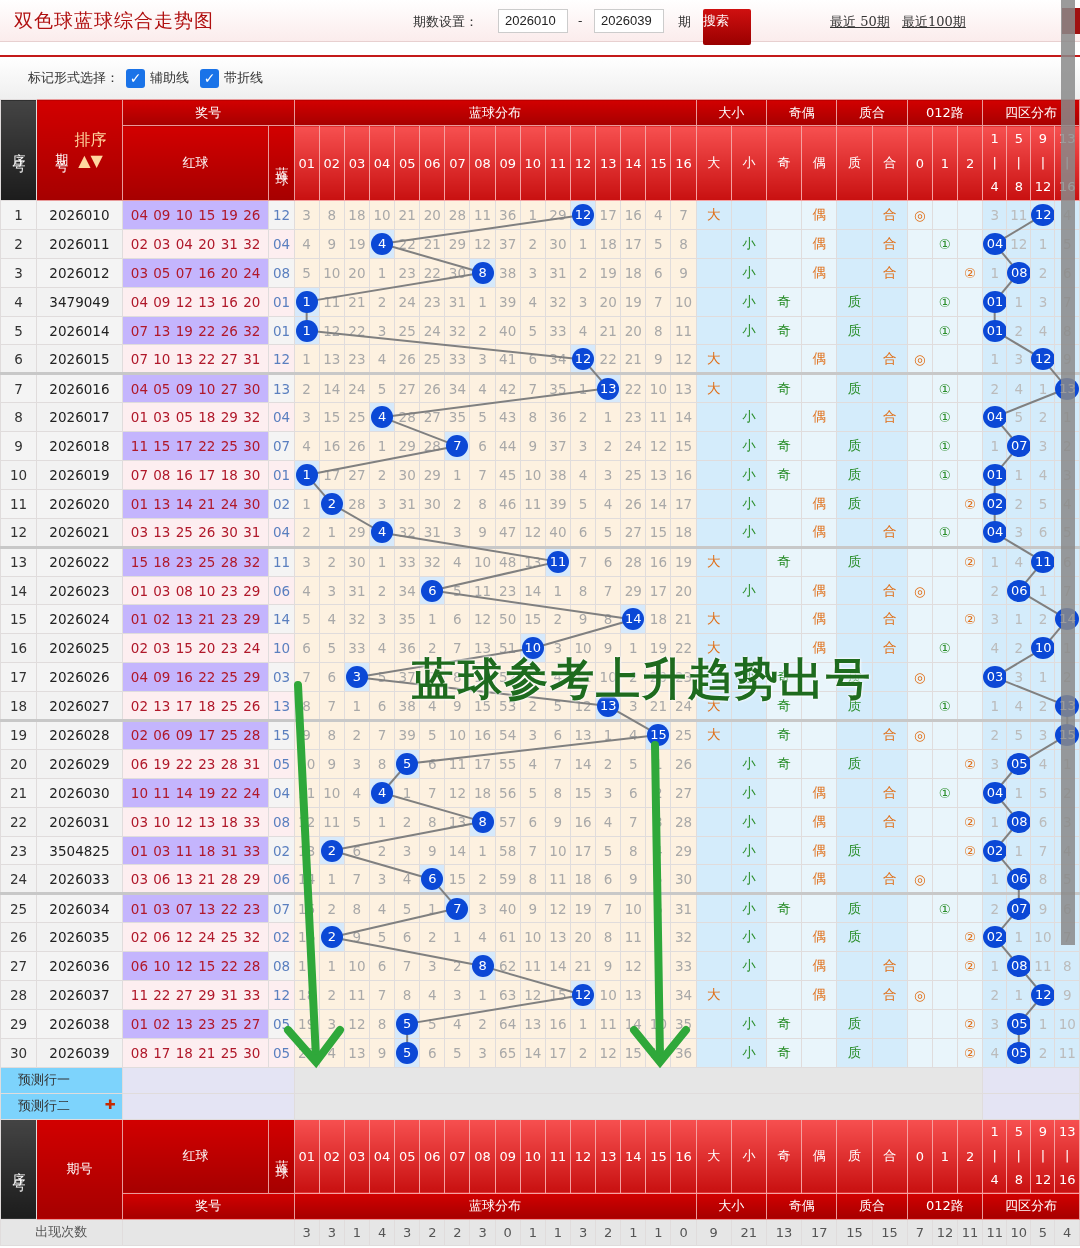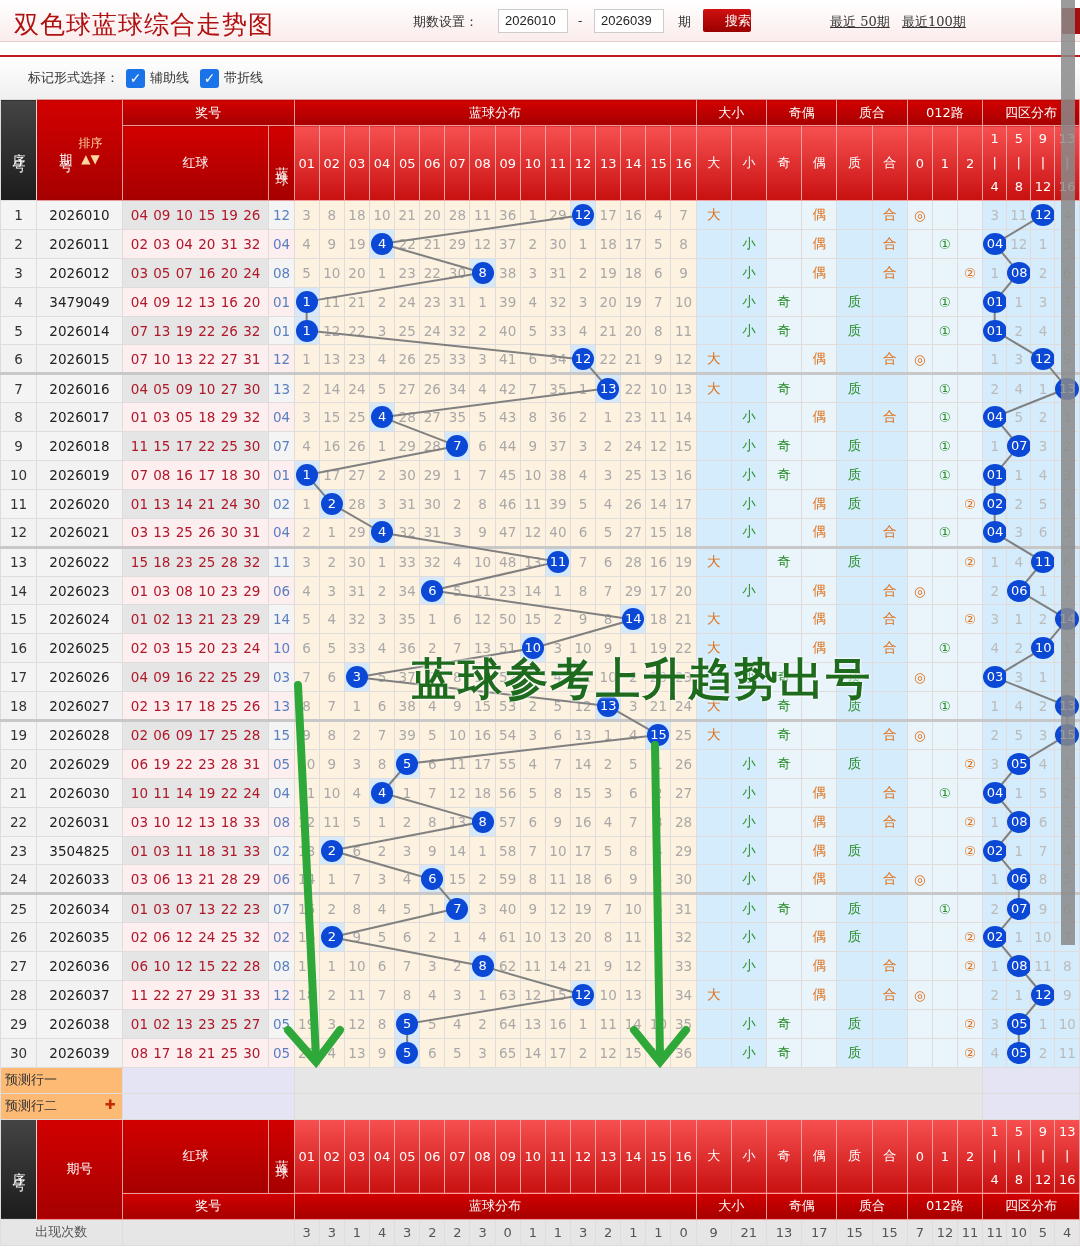--- a/index.html
+++ b/index.html
@@ -1,50 +1,50 @@
 <!DOCTYPE html>
 <html><head>
 <meta charset="utf-8">
 <style>
 *{box-sizing:border-box;margin:0;padding:0}
 body{width:1080px;height:1248px;overflow:hidden;background:#fff;font-family:"DejaVu Sans","Liberation Sans",sans-serif;position:relative}
 .topbar{position:absolute;left:0;top:0;width:1080px;height:42px;background:linear-gradient(#fff,#fbecec);border-bottom:1px solid #e8d0d0}
-.title{position:absolute;left:14px;top:8px;font-family:"DejaVu Serif",serif;font-size:25px;color:#b01010;letter-spacing:1px}
+.title{position:absolute;left:14px;top:8px;font-family:"DejaVu Serif",serif;font-size:19px;color:#b01010;letter-spacing:1px}
 .lbl{position:absolute;top:13px;font-size:13px;color:#333;font-family:"DejaVu Serif",serif}
 .inp{position:absolute;top:9px;height:24px;border:1px solid #ccc;background:#fff;font-size:13px;padding:3px 6px;color:#222;font-family:"Liberation Sans",sans-serif}
-.btn-search{position:absolute;left:703px;top:9px;width:48px;height:23px;background:linear-gradient(#d01010,#9a0000);color:#fff;font-size:13px;text-align:right;line-height:24px;border-radius:2px}
+.btn-search{position:absolute;left:703px;top:9px;width:48px;height:36px;background:linear-gradient(#d01010,#9a0000);color:#fff;font-size:13px;text-align:left;line-height:24px;border-radius:2px}
 .link{position:absolute;top:13px;font-size:13px;color:#333;text-decoration:underline;font-family:"DejaVu Serif",serif}
 .redline{position:absolute;left:0;top:55px;width:1080px;height:2px;background:#c41a1a}
 .optbar{position:absolute;left:0;top:57px;width:1080px;height:42px;background:linear-gradient(#fff,#efefef)}
 .optlbl{position:absolute;top:12px;font-size:13px;color:#333;font-family:"DejaVu Serif",serif}
 .chk{position:absolute;top:69px;width:19px;height:19px;background:#1a73e8;border-radius:3px;color:#fff;font-size:14px;text-align:center;line-height:19px;font-weight:bold}
 .rightbtn{position:absolute;left:1062px;top:8px;width:18px;height:26px;background:#a01010}
 table{position:absolute;left:0;border-collapse:collapse;table-layout:fixed}
 td,th{border:1px solid #e0dcdc;text-align:center;font-weight:normal;padding:0;overflow:hidden;white-space:nowrap}
 .hdr th{color:#fff;font-size:13px}
 .hd-dark{background:linear-gradient(#444,#1c1c1c)}
 .hd-red{background:linear-gradient(#d20000,#a60000);border:1px solid #e89a9a}
 .hd-light{background:linear-gradient(#f75050,#c81010);border:1px solid #f5a0a0}
 .body td{height:28.9px;font-size:13.5px}
 .c-seq{background:#f2f2f2;color:#333}
 .c-iss{background:#f2f2f2;color:#222;font-size:13.5px}
 .row-odd .c-iss,.row-odd .c-seq{background:#f4f4f4}
 .row-even .c-red,.row-even .c-blue{background:#fdeef0}
-.c-red{color:#b0182a;background:#e5e5e5;font-size:13.5px;word-spacing:1px}
+.c-red{color:#b0182a;background:#c4b5fd;font-size:13.5px;word-spacing:1px}
 .c-blue{color:#5a7fbf;background:#f4f4f4}
 .c-om{background:#fdf1e0;color:#a8a8a8;font-size:13px}
 .c-hit{background:#d6e9fb}
 .ball{display:inline-block;width:22px;height:22px;border-radius:50%;background:#0b48d6;color:#fff;line-height:22px;font-size:13px;position:relative;z-index:3}
 .c-attr{background:#d4ecfb;font-size:13.5px}
 .c-attr2{background:#e9f5fb}
 .o{color:#e0701a}.g{color:#2a8e2a}
 .c-q{background:#d4ecfb;color:#bbb;font-size:13px}
 .sep td{border-top:3px solid #c8c8c8}
 .pred td{height:26px;background:#e6e6e6;font-size:13px;color:#333}
-.pred .pl{background:#fdba74;text-align:left;padding-left:4px;font-family:"DejaVu Serif",serif}
+.pred .pl{background:#7dd3fc;text-align:left;padding-left:17px;font-family:"DejaVu Serif",serif}
 .pred .pv{background:#e4e4f4}
 .foot td{height:26px;background:#e6e6e6;color:#555;font-size:13px}
 svg.lines{position:absolute;left:0;top:0;z-index:2;pointer-events:none}
 .overlay-text{position:absolute;left:412px;top:650px;font-family:"DejaVu Serif",serif;font-size:44px;font-weight:bold;color:#1e6b1e;letter-spacing:2px;z-index:5;text-shadow:0 0 3px #fff,0 0 3px #fff}
 .scrollbar{position:absolute;left:1061px;top:0;width:14px;height:945px;background:#8a8a8a;opacity:.85;z-index:6}
 </style>
 </head>
 <body>
 
 <div class="topbar">
@@ -104,21 +104,21 @@
       <col style="width: 24px;">
       <col style="width: 24px;">
     </colgroup>
   <thead class="hdr">
     <tr style="height:26px">
       <th rowspan="2" class="hd-dark">
           <div style="writing-mode:vertical-rl;margin:auto;letter-spacing:8px">序号</div>
         </th>
       <th rowspan="2" class="hd-red">
         <span style="writing-mode:vertical-rl;display:inline-block;letter-spacing:8px;vertical-align:middle">期号</span>
-        <span style="display:inline-block;font-size:12px;color:#ffd8a0;vertical-align:middle;margin-left:0">
+        <span style="display:inline-block;font-size:16px;color:#ffd8a0;vertical-align:middle;margin-left:0">
           <span>排序</span><br>
           <span>▲▼</span>
         </span>
       </th>
       <th colspan="2" class="hd-red">奖号</th>
       <th colspan="16" class="hd-red">蓝球分布</th>
       <th colspan="2" class="hd-red">大小</th>
       <th colspan="2" class="hd-red">奇偶</th>
       <th colspan="2" class="hd-red">质合</th>
       <th colspan="3" class="hd-red">012路</th>

